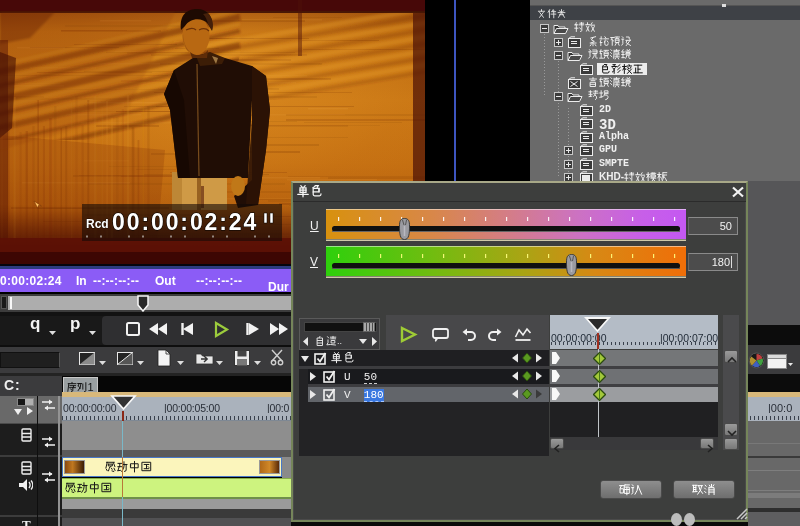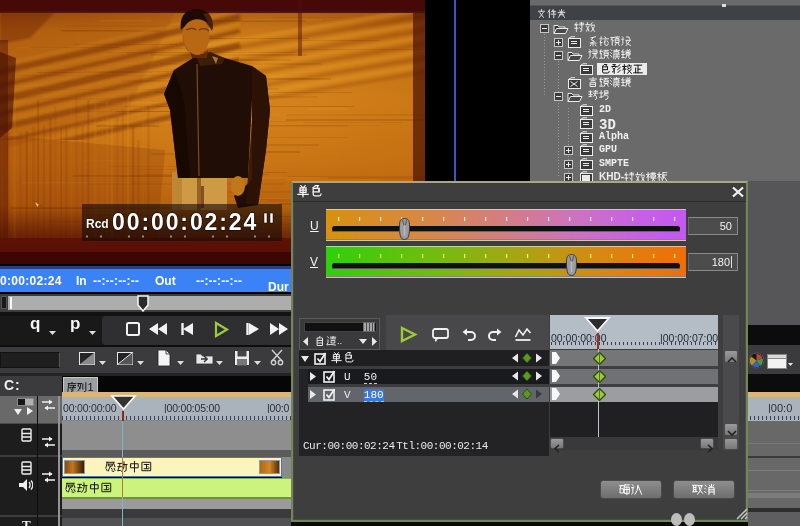--- a/index.html
+++ b/index.html
@@ -682,21 +682,21 @@
 <path d="M4 13.6 A6.5 6.5 0 0 1 3.2 4.6 L8.5 8.5Z" fill="#b09030"></path>
 </svg>
     <svg class="a" style="left:767px;top:354px" width="26" height="16">
       <rect x="0.5" y="0.5" width="19" height="14" fill="#f2f2f2" stroke="#888"></rect>
       <rect x="0.5" y="0.5" width="19" height="4" fill="#dadada" stroke="#888"></rect>
       <path d="M21 9 l5 0 l-2.5 3 z" fill="#e8e8e8"></path>
     </svg>
     <div class="a" style="left:746px;top:374px;width:54px;height:23px;background:#0c0c0c"></div>
     <div class="a" style="left:0;top:264px;width:291px;height:2px;background:#05050f"></div>
     <div class="a" style="left:0;top:266px;width:291px;height:3px;background:#2c3c80"></div>
-    <div class="a" style="left:0;top:269px;width:291px;height:23px;background:#3b82f6;color:#fff;font-weight:bold;font-size:12px">
+    <div class="a" style="left:0;top:269px;width:291px;height:23px;background:#8b5cf6;color:#fff;font-weight:bold;font-size:12px">
       <span class="a" style="left:0px;top:5px;letter-spacing:0.3px">0:00:02:24</span>
       <span class="a" style="left:76px;top:5px">In</span>
       <span class="a" style="left:93px;top:5px;letter-spacing:0.2px">--:--:--:--</span>
       <span class="a" style="left:155px;top:5px">Out</span>
       <span class="a" style="left:196px;top:5px;letter-spacing:0.2px">--:--:--:--</span>
       <span class="a" style="left:268px;top:11px">Dur</span>
     </div>
     <div class="a" style="left:0;top:294px;width:291px;height:18px;background:#3c3c3c">
       <div class="a" style="left:1px;top:2px;width:6px;height:13px;background:#191919;border:1px solid #555"></div>
       <div class="a" style="left:8px;top:2px;width:283px;height:14px;background:#adadad"></div>
@@ -1189,21 +1189,20 @@
     <svg class="a" style="left:323px;top:388px;z-index:7" width="13" height="13" fill="none" stroke="#f0f0f0">
       <rect x="1" y="2" width="10" height="10" stroke-width="1.6"></rect>
       <path d="M3.5 6.5 L6 9.5 L11.5 1" stroke-width="1.8"></path>
     </svg>
     <div class="a" style="left:344px;top:389px;z-index:7;color:#f0f0f0;font-size:11px;font-family:'Liberation Mono',monospace">V&nbsp;&nbsp;<span style="background:#3a78e0;border-bottom:1px dashed #a8c8ff;color:#fff">180</span></div>
     <svg class="a" style="left:511px;top:389px;z-index:7" width="32" height="10">
       <path d="M7 0.5 L1 5 L7 9.5 Z" fill="#e8e8e8"></path>
       <path d="M16 0 L20.5 5 L16 10 L11.5 5 Z" fill="#5a9a20" stroke="#2a4a10"></path>
       <path d="M25 0.5 L31 5 L25 9.5 Z" fill="#3a3a3a"></path>
     </svg>
-    <div class="a" style="left:303px;top:440px;z-index:7;color:#e8e8e8;font-size:11px;font-family:'Liberation Mono',monospace;letter-spacing:-0.5px">Cur:00:00:02:24 Ttl:00:00:02:14</div>
     <div class="a" style="left:550px;top:315px;width:168px;height:34px;z-index:7;background:#b4bcc6"></div>
     <div class="a" style="left:551px;top:332px;z-index:7;color:#222c38;font-size:10.5px;white-space:nowrap">00:00:00:00</div>
     <div class="a" style="left:660px;top:332px;z-index:7;color:#222c38;font-size:10.5px;white-space:nowrap">|00:00:07:00</div>
     <div class="a" style="left:551px;top:342px;width:166px;height:3px;z-index:7;background:repeating-linear-gradient(90deg,#39404c 0 1px,transparent 1px 4px)"></div>
     <svg class="a" style="left:584px;top:317px;z-index:7" width="27" height="16">
       <path d="M2 1 h23 l-11.5 13 z" fill="#2b2b2b" stroke="#f8f8f8" stroke-width="1.8"></path>
     </svg>
     <div class="a" style="left:597px;top:333px;width:1.5px;height:16px;z-index:7;background:#a03020"></div>
     <div class="a" style="left:550px;top:350px;width:168px;height:16px;z-index:7;background:#747678"></div>
     <div class="a" style="left:550px;top:366px;width:168px;height:3px;z-index:7;background:#3f3f42"></div>

